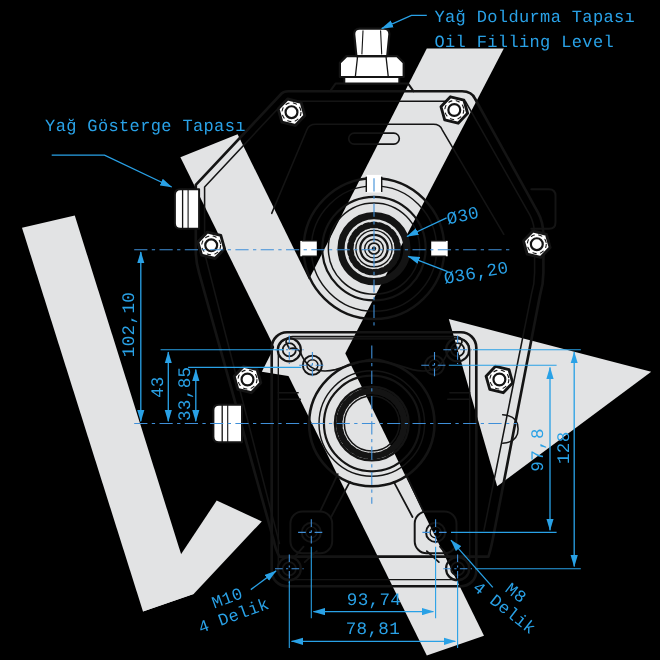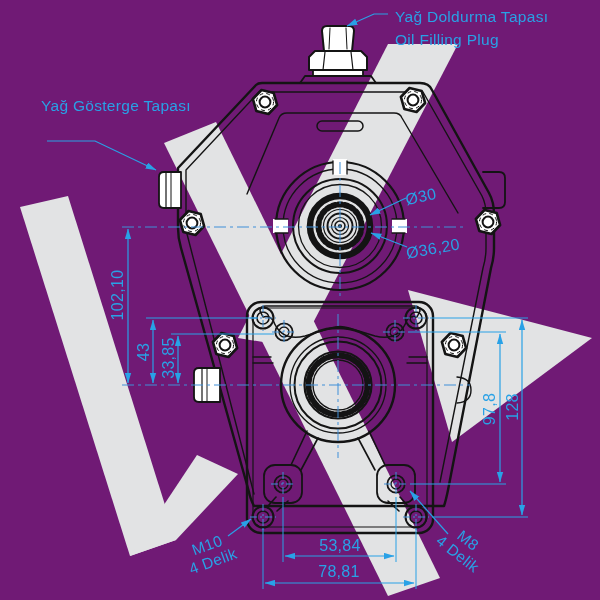--- a/index.html
+++ b/index.html
@@ -3,22 +3,22 @@
 <meta charset="utf-8">
 <style>
   :root{
     --dim-blue:#29a1e6;
     --centerline-blue:#3f8fd8;
     --line-black:#141414;
     --watermark-gray:#e2e3e4;
   }
   html,body{margin:0;padding:0;background:#fff;}
   .stage{
-    position:relative;width:600px;height:600px;background:#701a75;overflow:hidden;
-    font-family:Liberation Sans, sans-serif;
+    position:relative;width:600px;height:600px;background:#000000;overflow:hidden;
+    font-family:Liberation Mono, monospace;
   }
   .stage svg{position:absolute;left:0;top:0;}
   
   .k{stroke:var(--line-black);fill:none;stroke-linecap:round;stroke-linejoin:round;}
   .kf{stroke:var(--line-black);fill:#fff;stroke-linejoin:round;}
   
   .b{stroke:var(--dim-blue);fill:none;}
   .c{stroke:var(--centerline-blue);fill:none;stroke-width:1;stroke-dasharray:12 4 3 4;}
   .cc{stroke:var(--centerline-blue);fill:none;stroke-width:1;stroke-dasharray:7 3 2 3;}
   .wm{fill:var(--watermark-gray);}
@@ -235,33 +235,33 @@
       <path d="M47,141 L95,141 L156,170" class="b" marker-end="url(#arr)"></path>
       <path d="M406,198 L370,215" class="b" marker-end="url(#arr)"></path>
       <path d="M407,247 L371,233" class="b" marker-end="url(#arr)"></path>
       <path d="M228,536 L251,519" class="b" marker-end="url(#arr)"></path>
       <path d="M448,534 L410,491" class="b" marker-end="url(#arr)"></path>
     </g>
   </svg>
 
   <div class="lbl" style="left:395px;top:5px">
     <div>Yağ Doldurma Tapası</div>
-    <div>Oil Filling Plug</div>
-  </div>
-
-  <div class="lbl" style="left:41px;top:94px">
+    <div>Oil Filling Level</div>
+  </div>
+
+  <div class="lbl" style="left:41px;top:104px">
     <div>Yağ Gösterge Tapası</div>
   </div>
 
   <div class="dim rot90" style="left:118px;top:295px">102,10</div>
   <div class="dim rot90" style="left:144px;top:352px">43</div>
   <div class="dim rot90" style="left:169px;top:358px">33,85</div>
   <div class="dim rot90" style="left:490px;top:409px">97,8</div>
   <div class="dim rot90" style="left:513px;top:407px">128</div>
-  <div class="dim" style="left:340px;top:546px">53,84</div>
+  <div class="dim" style="left:340px;top:546px">93,74</div>
   <div class="dim" style="left:339px;top:572px">78,81</div>
   <div class="dim" style="left:421px;top:197px;transform:translate(-50%,-50%) rotate(-12deg)">Ø30</div>
   <div class="dim" style="left:433px;top:249px;transform:translate(-50%,-50%) rotate(-10deg)">Ø36,20</div>
 
   <div class="dim blk" style="left:210px;top:553px;transform:translate(-50%,-50%) rotate(-20deg)">
     <div>M10</div>
     <div>4 Delik</div>
   </div>
   <div class="dim blk" style="left:463px;top:547px;transform:translate(-50%,-50%) rotate(38deg)">
     <div>M8</div>

